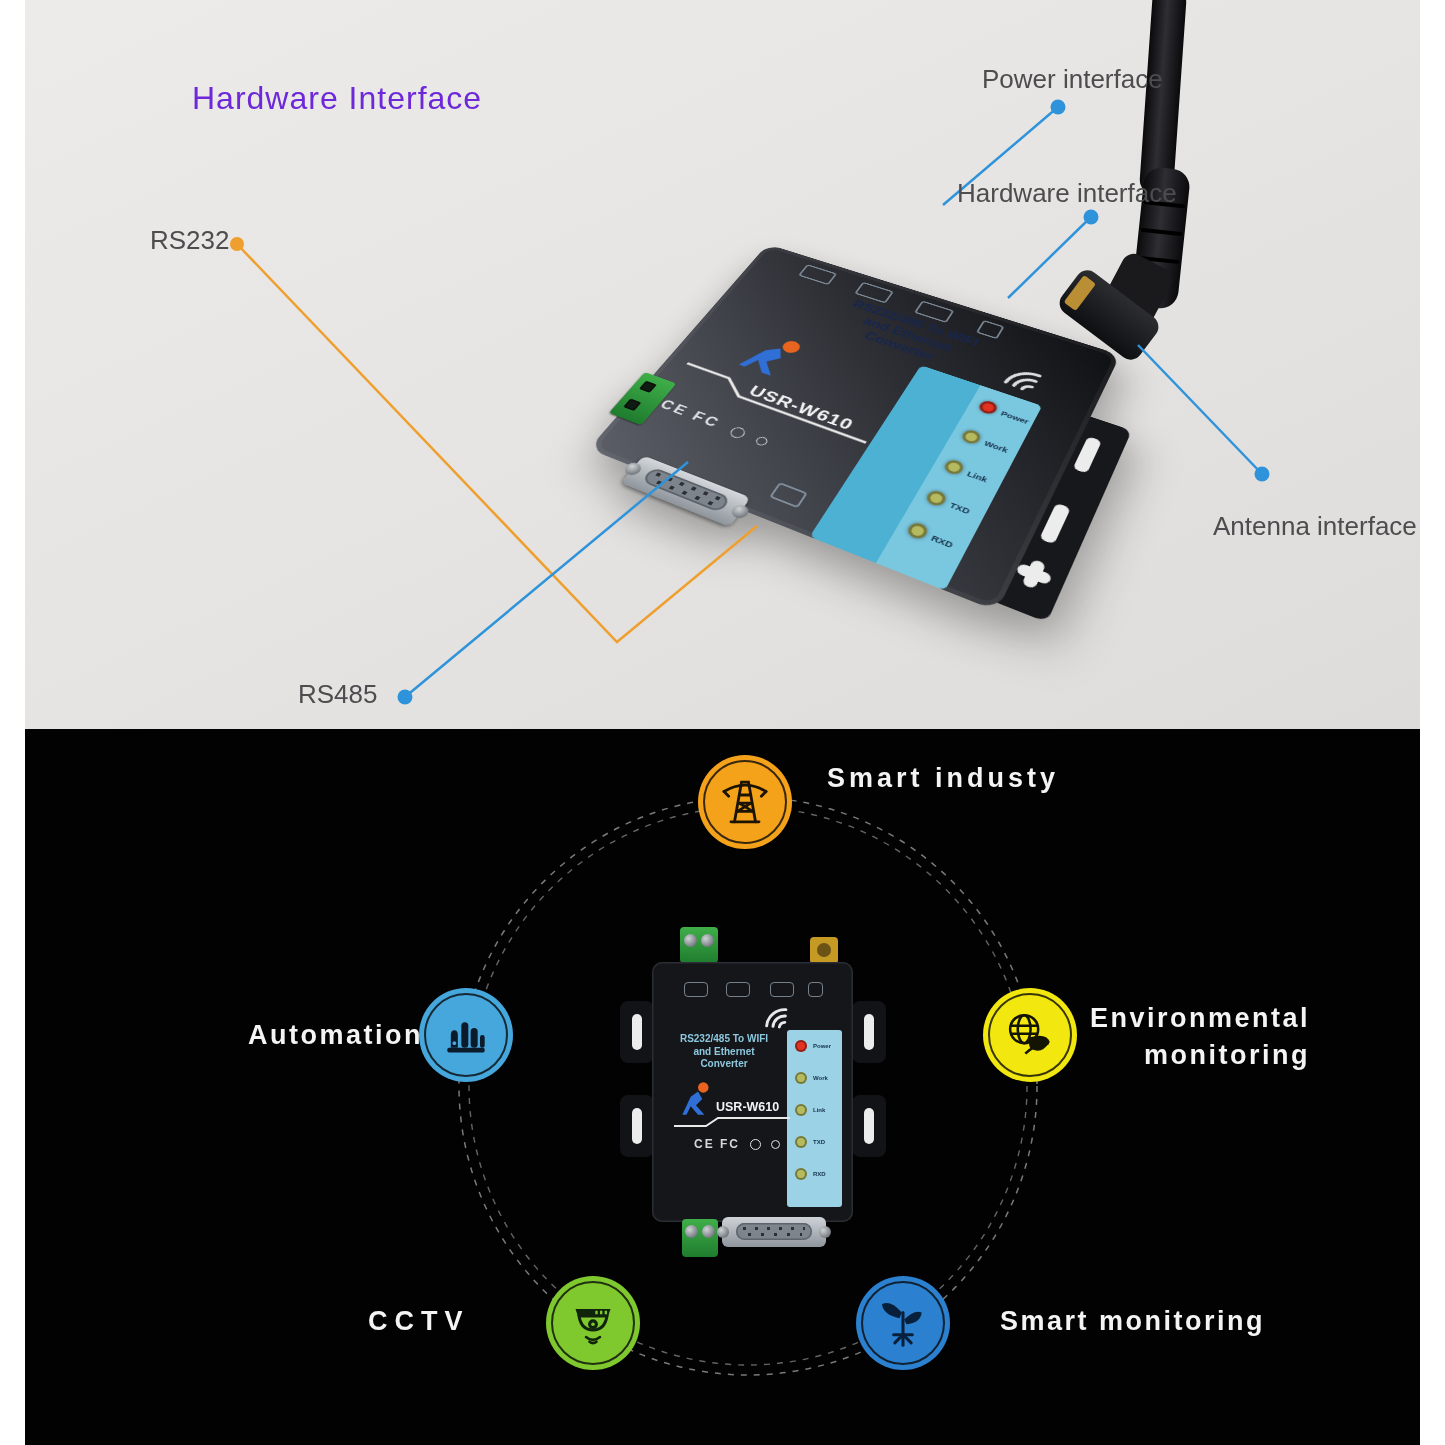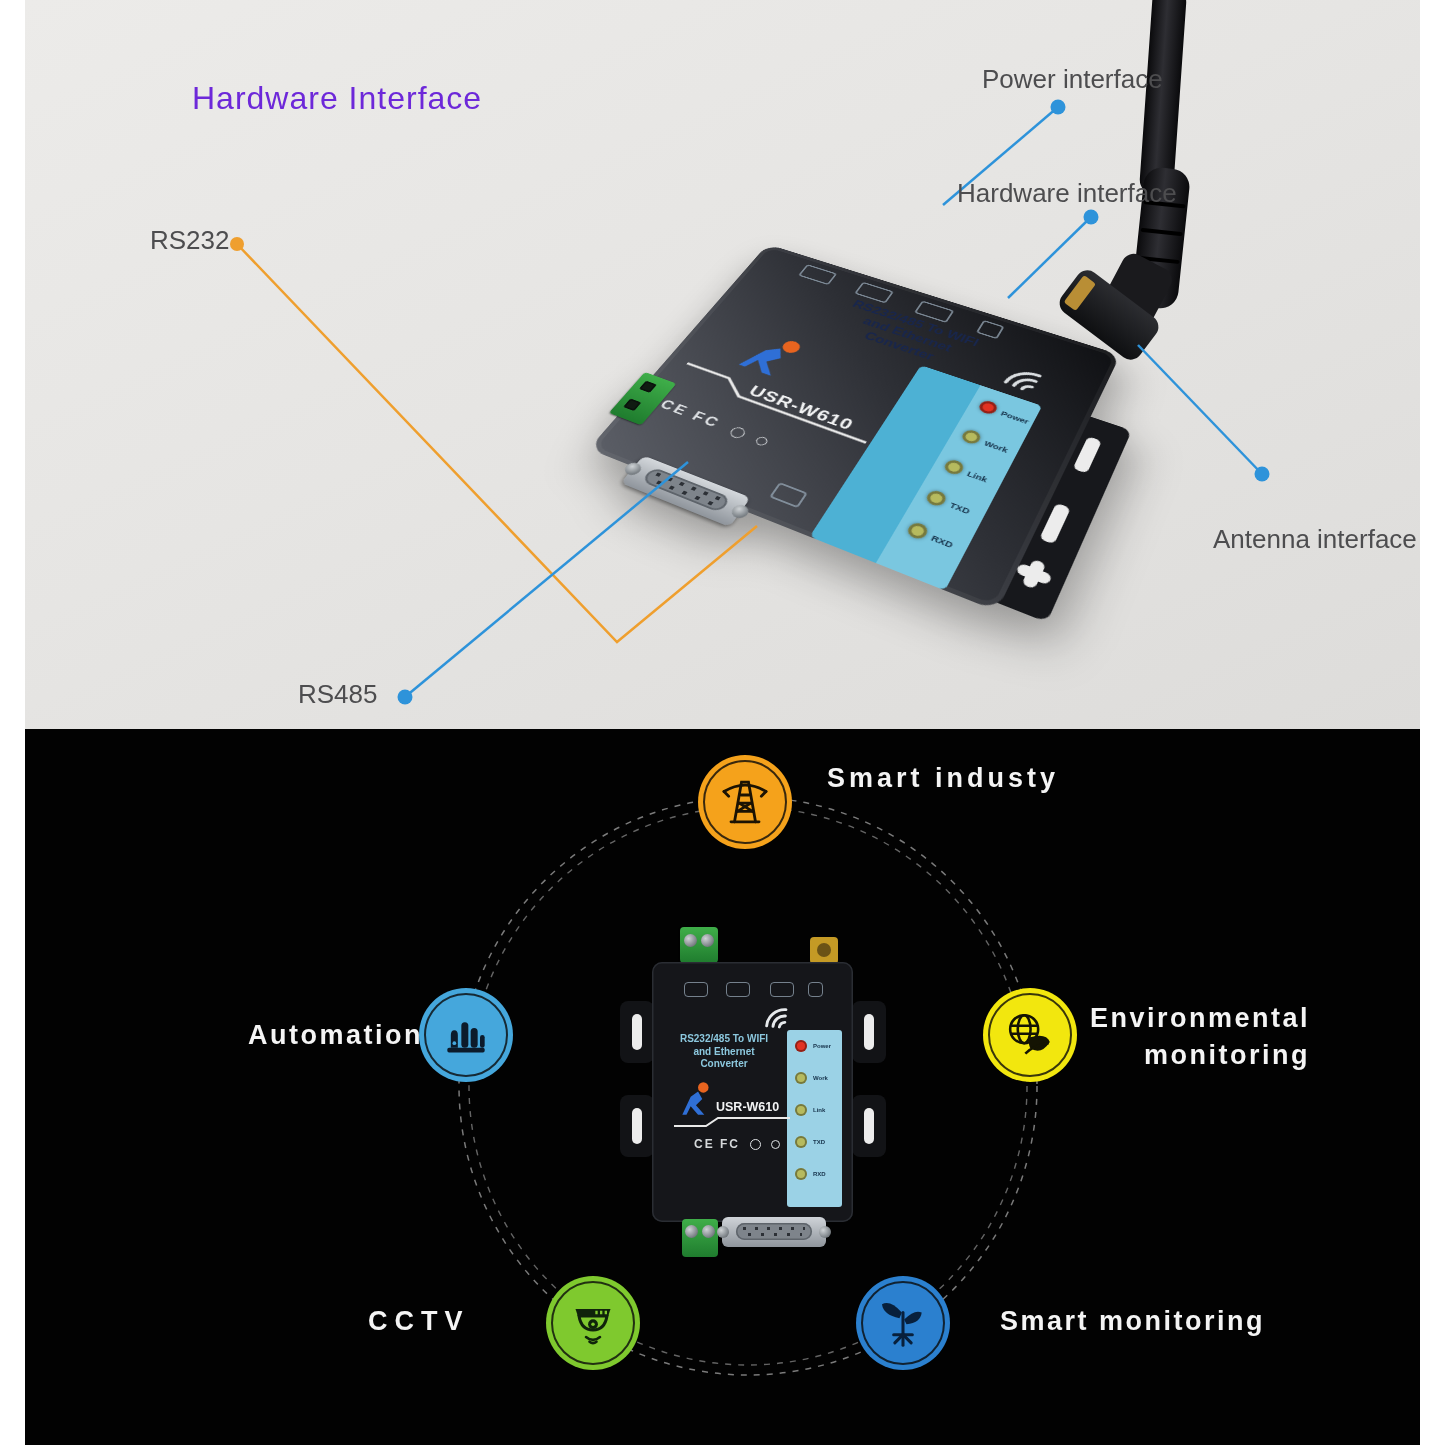--- a/index.html
+++ b/index.html
@@ -161,21 +161,21 @@
     <circle cx="1058" cy="107" r="7.5" fill="#2e93da"></circle>
     <circle cx="1091" cy="217" r="7.5" fill="#2e93da"></circle>
     <circle cx="1262" cy="474" r="7.5" fill="#2e93da"></circle>
   </svg>
 
   <div class="abs hw-title" style="left:192px;top:80px;z-index:5">Hardware Interface</div>
   <div class="abs callout" style="left:150px;top:225px;z-index:5">RS232</div>
   <div class="abs callout" style="left:298px;top:679px;z-index:5">RS485</div>
   <div class="abs callout" style="left:982px;top:64px;z-index:5">Power interface</div>
   <div class="abs callout" style="left:957px;top:178px;z-index:5">Hardware interface</div>
-  <div class="abs callout" style="left:1213px;top:524px;z-index:5">Antenna interface</div>
+  <div class="abs callout" style="left:1213px;top:511px;z-index:5">Antenna interface</div>
 
   <div class="abs" id="bot-device" style="z-index:2">
     <div class="ear" style="left:2px;top:76px;">
         <span class="slot" style="left:12px;top:13px;width:10px;height:36px;"></span>
       </div>
     <div class="ear" style="left:2px;top:170px;">
         <span class="slot" style="left:12px;top:13px;width:10px;height:36px;"></span>
       </div>
     <div class="ear" style="left:234px;top:76px;">
         <span class="slot" style="left:12px;top:13px;width:10px;height:36px;"></span>

